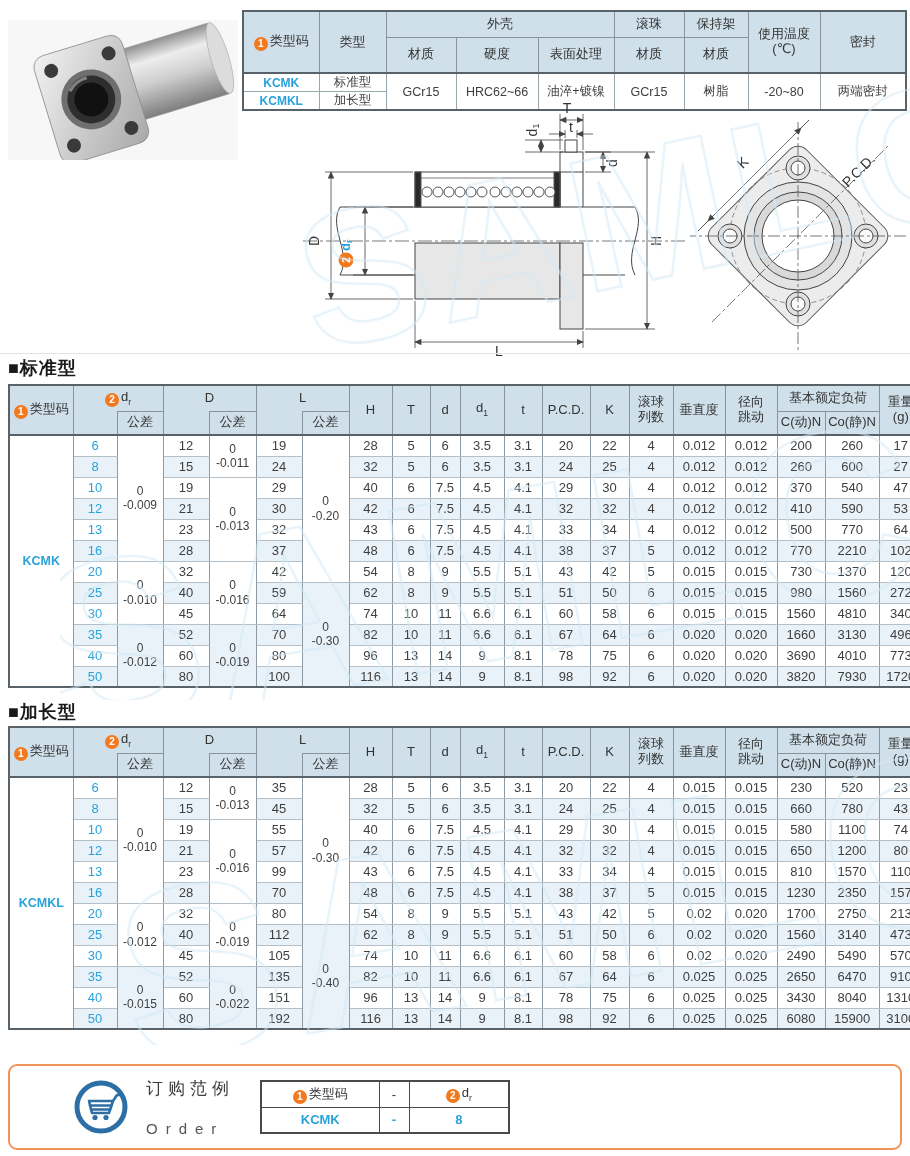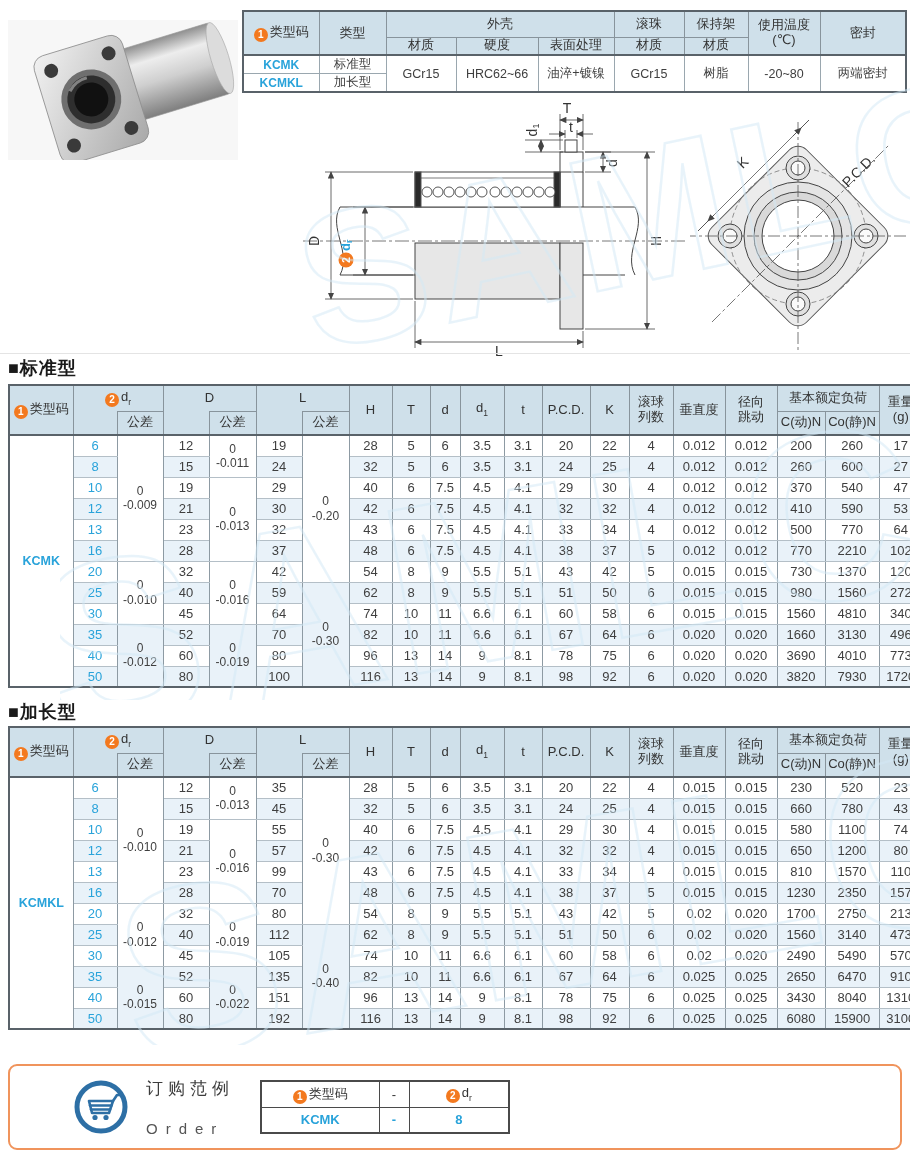--- a/index.html
+++ b/index.html
@@ -13,21 +13,21 @@
   sub{font-size:8.5px}
   .l2{display:block;line-height:1.15}
   .divider{position:absolute;top:353px;left:0;width:910px;height:1px;background:#e4e4e4}
   .sec-title{position:absolute;left:8px;font-size:18px;font-weight:bold;color:#1a1a1a;letter-spacing:1px}
 
   
   table{border-collapse:collapse;table-layout:fixed}
   .spec{position:absolute;left:242px;top:10px;width:663px;border:2px solid #596269;background:#fff}
   .spec th{background:#cfe0ea;font-weight:normal;font-size:13px;color:#333;border:1px solid #88949c;line-height:1.15}
   .spec thead tr:first-child th{height:26px}
-  .spec thead tr:last-child th{height:18px}
+  .spec thead tr:last-child th{height:36px}
   .spec td{font-size:12.5px;text-align:center;height:17px;border:1px solid #9aa7af;color:#3f3f3f}
   .spec tbody tr:first-child td{border-top:2px solid #596269}
   .spec .code{color:#29a3da;font-weight:bold;font-size:12px}
 
   
   .main{position:absolute;left:8px;width:894px;border:2px solid #596269;background:#fff}
   .main th{background:#cfe0ea;font-weight:normal;font-size:13px;color:#333;border:1px solid #88949c;line-height:1.15;padding:1px 0}
   .main thead tr:first-child th{height:26px}
   .main thead tr:last-child th{height:24px}
   .main th.nb{border-bottom:none}

